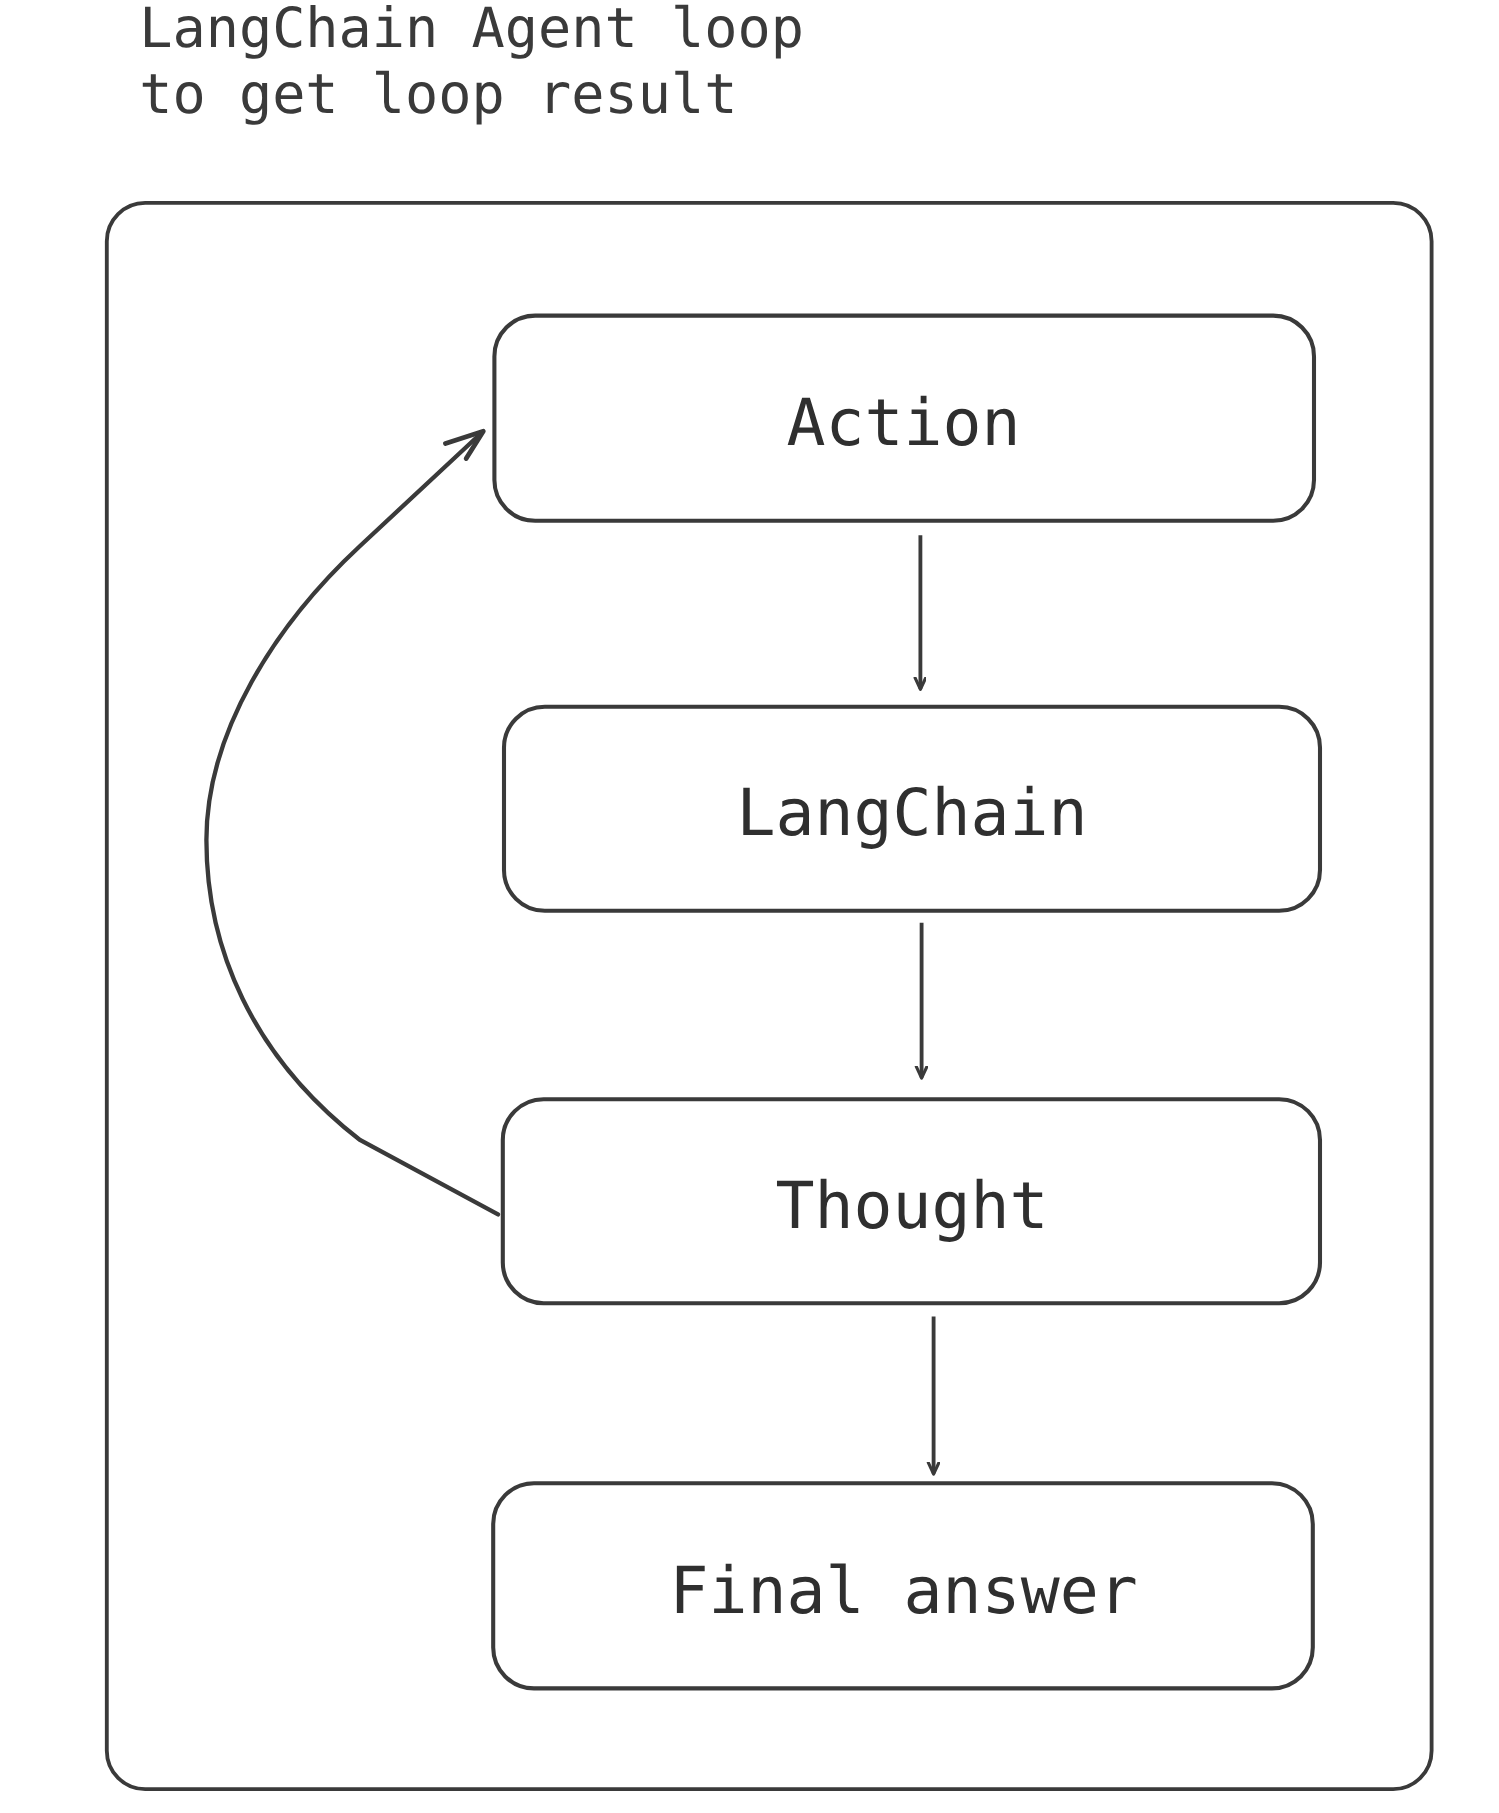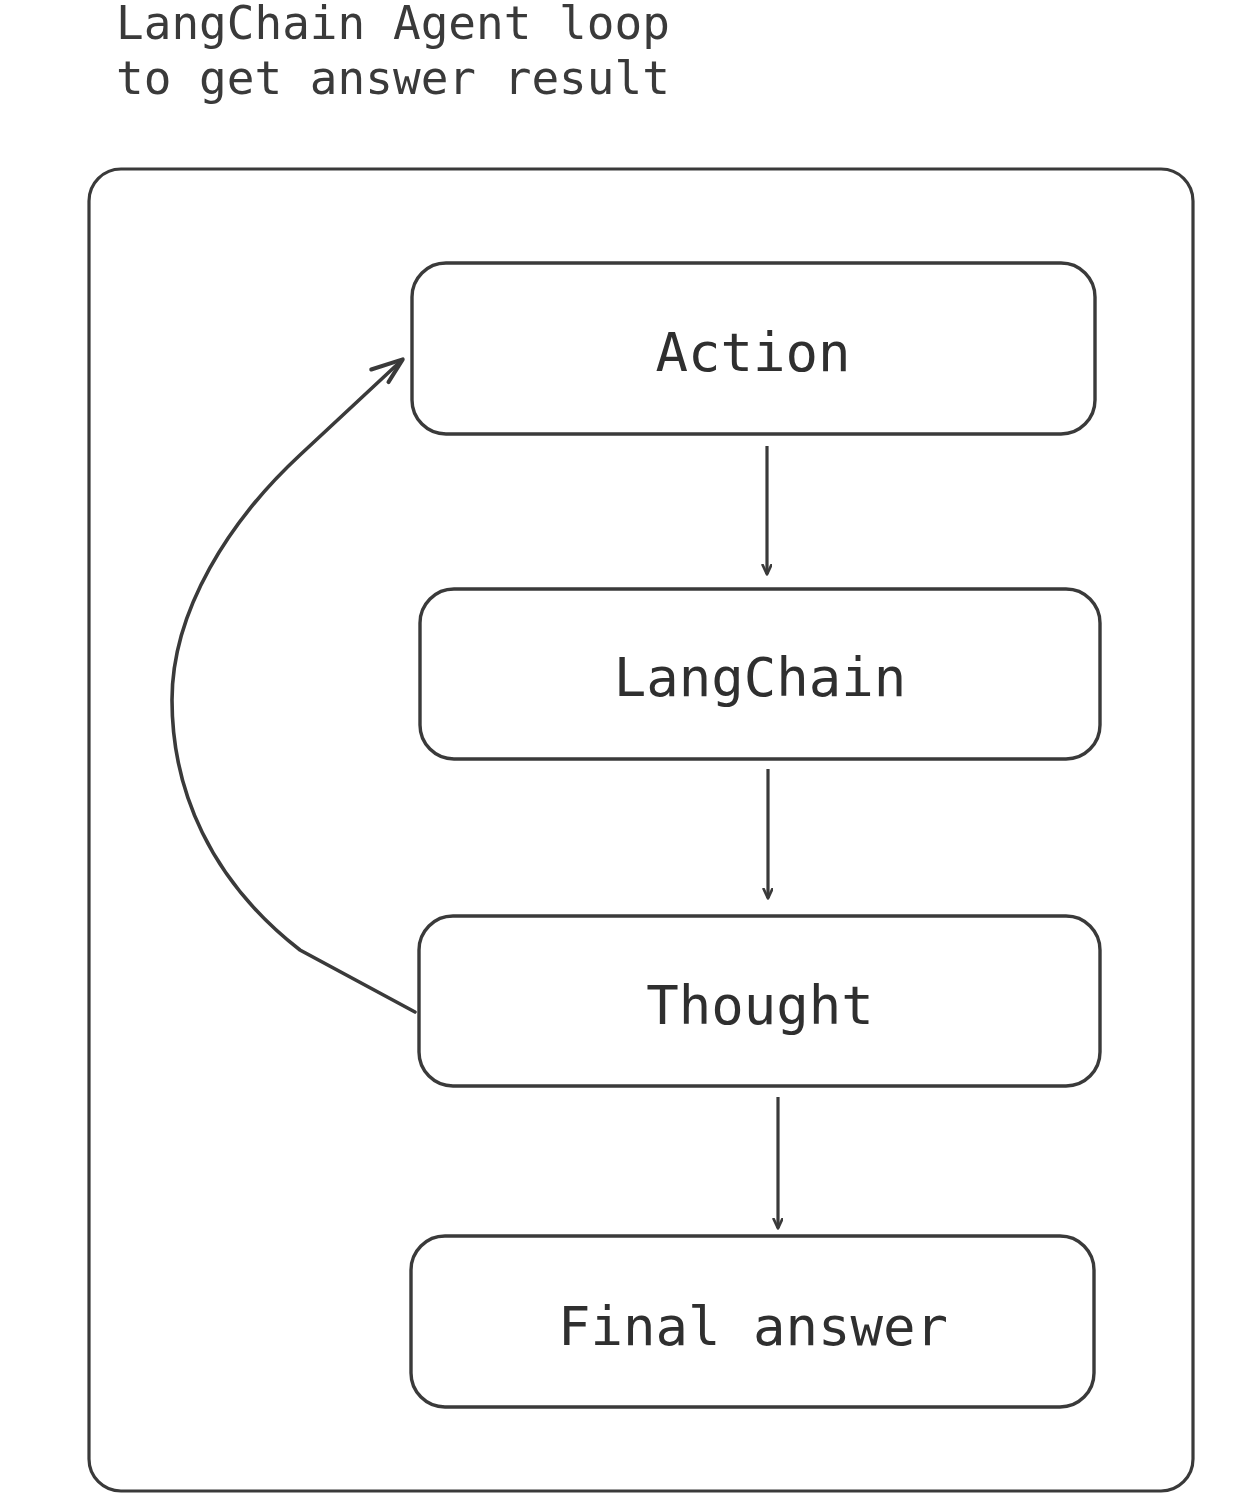--- a/index.html
+++ b/index.html
@@ -50,21 +50,21 @@
   .node-action  { left: 753px; top: 352px; }
   .node-reason  { left: 760px; top: 677px; }
   .node-thought { left: 760px; top: 1005px; }
   .node-final   { left: 753px; top: 1326px; }
 </style>
 </head>
 <body>
 
 <div id="canvas">
 
-  <div class="diagram-title"><span>LangChain Agent loop</span><br><span>to get answer result</span></div>
+  <div class="diagram-title"><span>LangChain Agent loop</span><br><span>to get loop result</span></div>
 
   <svg width="1249" height="1511" viewBox="0 0 1249 1511" style="position:absolute;left:0;top:0;">
 
     <defs>
       <marker id="arrowhead" markerWidth="12" markerHeight="12" refX="9.6" refY="5" orient="auto" markerUnits="userSpaceOnUse">
         <path d="M 0.5 0.6 L 10 5 L 0.5 9.4" fill="none" stroke="#3a3a3a" stroke-width="2.6" stroke-linecap="round" stroke-linejoin="round"></path>
       </marker>
       <marker id="arrowhead-open" markerWidth="40" markerHeight="40" refX="33" refY="20" orient="auto" markerUnits="userSpaceOnUse">
         <path d="M 4 6 L 34 20 L 8 27" fill="none" stroke="#3a3a3a" stroke-width="4" stroke-linecap="round" stroke-linejoin="round"></path>
       </marker>

